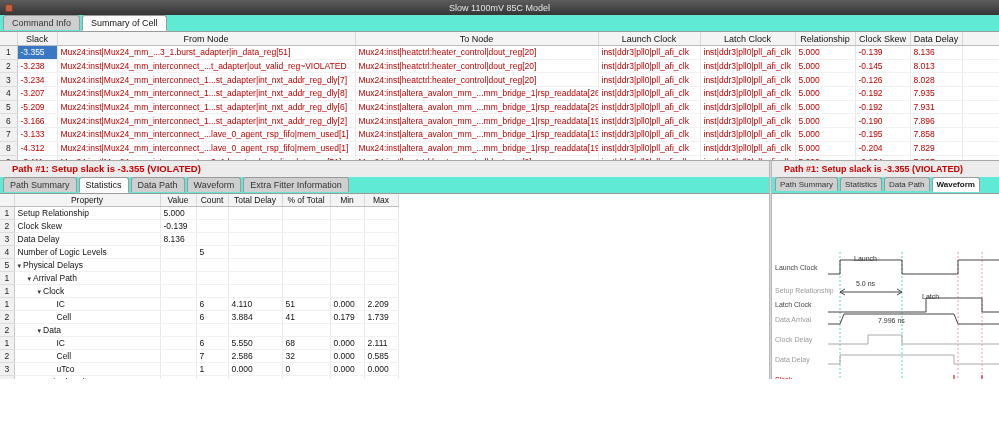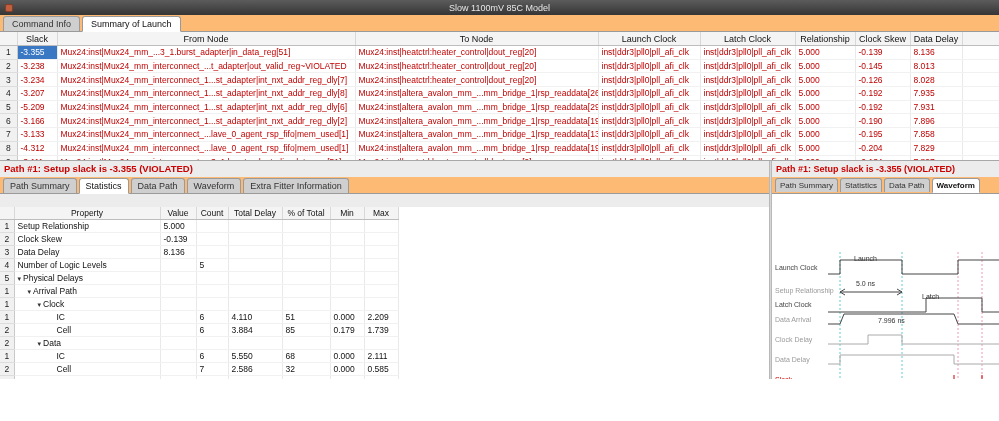--- a/index.html
+++ b/index.html
@@ -7,21 +7,21 @@
   .window { position:relative; width:999px; height:379px; background:#ececec; overflow:hidden; font-size:9px; color:#222; }
 
   
   .titlebar { position:absolute; top:0; left:0; right:0; height:15px;
     background:linear-gradient(#5c5c5c,#353535); display:flex; align-items:center; justify-content:center;
     color:#e8e8e8; font-size:9px; }
   .win-icon { position:absolute; left:5px; top:4px; width:8px; height:8px; border-radius:2px;
     background:#c06040; border:1px solid #8a3c24; box-sizing:border-box; }
 
   
-  .tabbar { display:flex; align-items:center; background:#fdba74; border-bottom:1px solid #9a9a9a;
+  .tabbar { display:flex; align-items:flex-start; background:#5eead4; border-bottom:1px solid #9a9a9a;
     padding-left:3px; box-sizing:border-box; }
   .top-tabbar { position:absolute; top:15px; left:0; right:0; height:17px; }
   .tab { padding:2px 8px 2px 8px; border:1px solid #9a9a9a; border-bottom:none; background:#cfcfcf;
     margin-right:2px; border-radius:3px 3px 0 0; font-size:9px; color:#333; white-space:nowrap; cursor:default; }
   .tab.active { background:#ffffff; border-bottom:1px solid #ffffff; margin-bottom:-1px; color:#111; }
   .panel-tabs .tab { padding:2px 6px; }
   .panel-tabs.small .tab { padding:2px 4px; font-size:8px; }
   .panel-tabs.small .tab.active { font-weight:bold; }
 
   
@@ -32,25 +32,25 @@
   .grid td { height:12.7px; padding:0 3px; border-right:1px solid #e9e9e9; border-bottom:1px solid #f1f1f1;
     white-space:nowrap; overflow:hidden; font-size:8.5px; }
   .grid td.gutter { background:#f1f1f1; border-right:1px solid #c9c9c9; border-bottom:1px solid #dddddd;
     text-align:center; color:#222; font-size:8.5px; }
   .grid td.red { color:#c00000; }
   .grid td.selected { background:#3b78c3; color:#ffffff; }
 
   
   .bottom { position:absolute; top:160px; left:0; width:999px; height:261px; border-top:1px solid #a8a8a8;
     background:#ececec; box-sizing:border-box; }
-  .panel-header { height:16px; line-height:16px; padding-left:4px; font-weight:bold; font-size:9.5px;
+  .panel-header { height:16px; line-height:16px; padding-left:12px; font-weight:bold; font-size:9.5px;
     color:#cc0000; white-space:nowrap; overflow:hidden; }
   .left-panel { position:absolute; left:0; top:0; width:769px; height:260px; }
   .left-panel .panel-tabs { position:absolute; top:16px; left:0; right:0; height:17px; }
-  .stats-wrap { position:absolute; top:33px; left:0; right:0; bottom:0; background:#ffffff; overflow:hidden;margin-top:13px; }
+  .stats-wrap { position:absolute; top:33px; left:0; right:0; bottom:0; background:#ffffff; overflow:hidden; }
   table.stats { width:398px; }
   .stats th { height:12px; font-size:8.5px; }
   .stats td { height:12px; font-size:8.5px; color:#111; }
   .stats td.prop { padding:0; }
   .stats .arrow { display:inline-block; font-size:7px; color:#333; margin-right:2px; }
   .stats td.num { text-align:left; }
 
   .splitter { position:absolute; left:769px; top:0; width:3px; height:260px; background:#d6d6d6;
     border-left:1px solid #b8b8b8; border-right:1px solid #b8b8b8; box-sizing:border-box; }
 
@@ -70,21 +70,21 @@
 
 <div class="window">
 
   <div class="titlebar">
     <span class="win-icon"></span>
     <span>Slow 1100mV 85C Model</span>
   </div>
 
   <div class="tabbar top-tabbar" id="top-tabs">
       <div class="tab">Command Info</div>
-      <div class="tab active">Summary of Launch</div>
+      <div class="tab active">Summary of Cell</div>
     </div>
 
   <div class="paths-area">
     <table class="grid">
       <colgroup>
         <col style="width:17px">
           <col style="width:40px">
           <col style="width:298px">
           <col style="width:243px">
         <col style="width:102px">
@@ -336,21 +336,21 @@
                 <td class="num">51</td>
                 <td class="num">0.000</td>
                 <td class="num">2.209</td>
               </tr>
               <tr>
                 <td class="gutter">2</td>
                 <td class="prop"><span style="padding-left: 42px;">Cell</span></td>
                 <td class="num"></td>
                 <td class="num">6</td>
                 <td class="num">3.884</td>
-                <td class="num">85</td>
+                <td class="num">41</td>
                 <td class="num">0.179</td>
                 <td class="num">1.739</td>
               </tr>
               <tr>
                 <td class="gutter">2</td>
                 <td class="prop"><span class="arrow" style="padding-left: 23px;">▾</span><span>Data</span></td>
                 <td class="num"></td>
                 <td class="num"></td>
                 <td class="num"></td>
                 <td class="num"></td>

